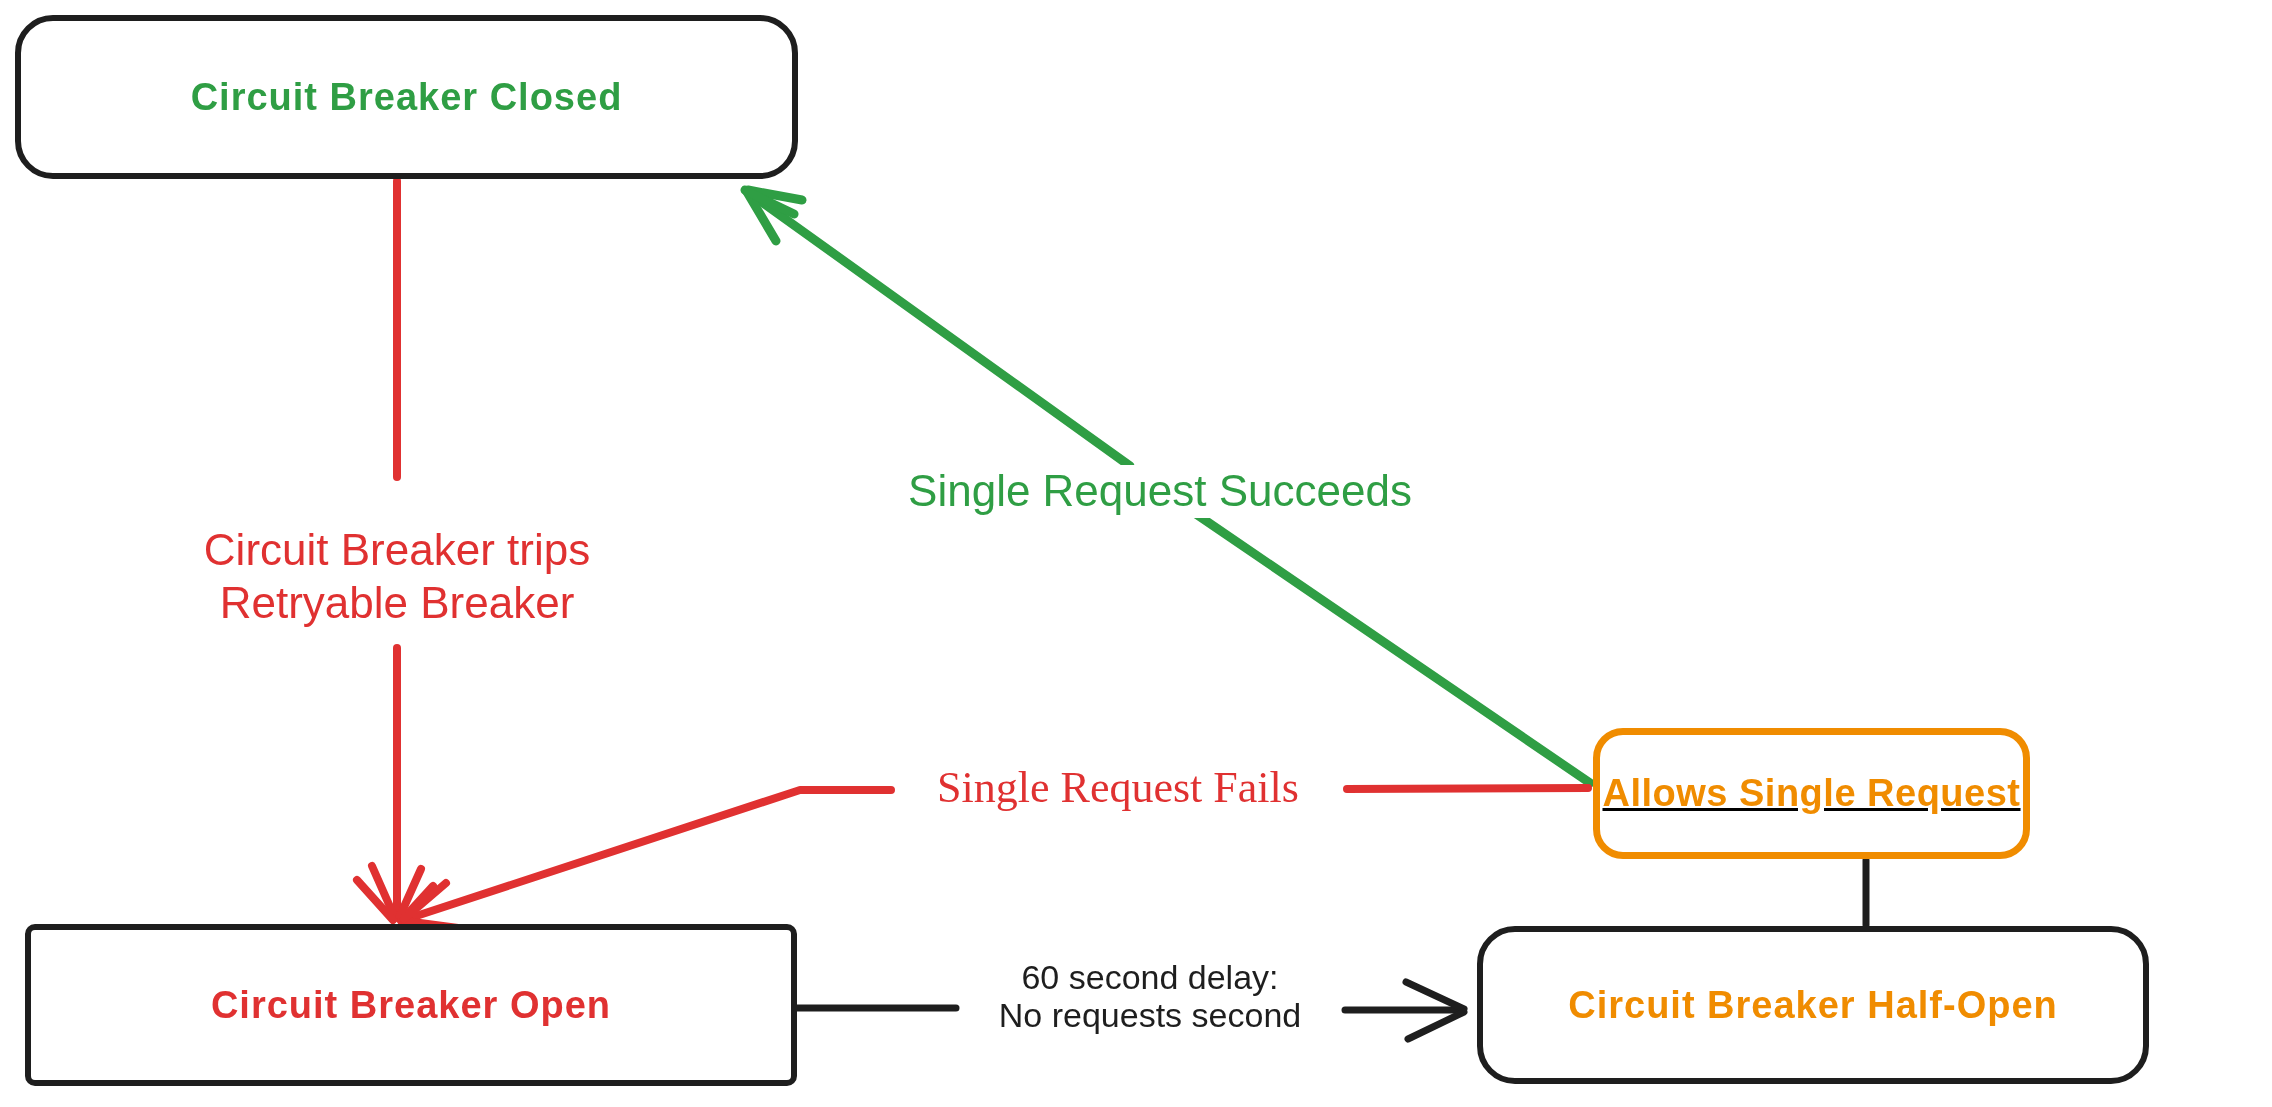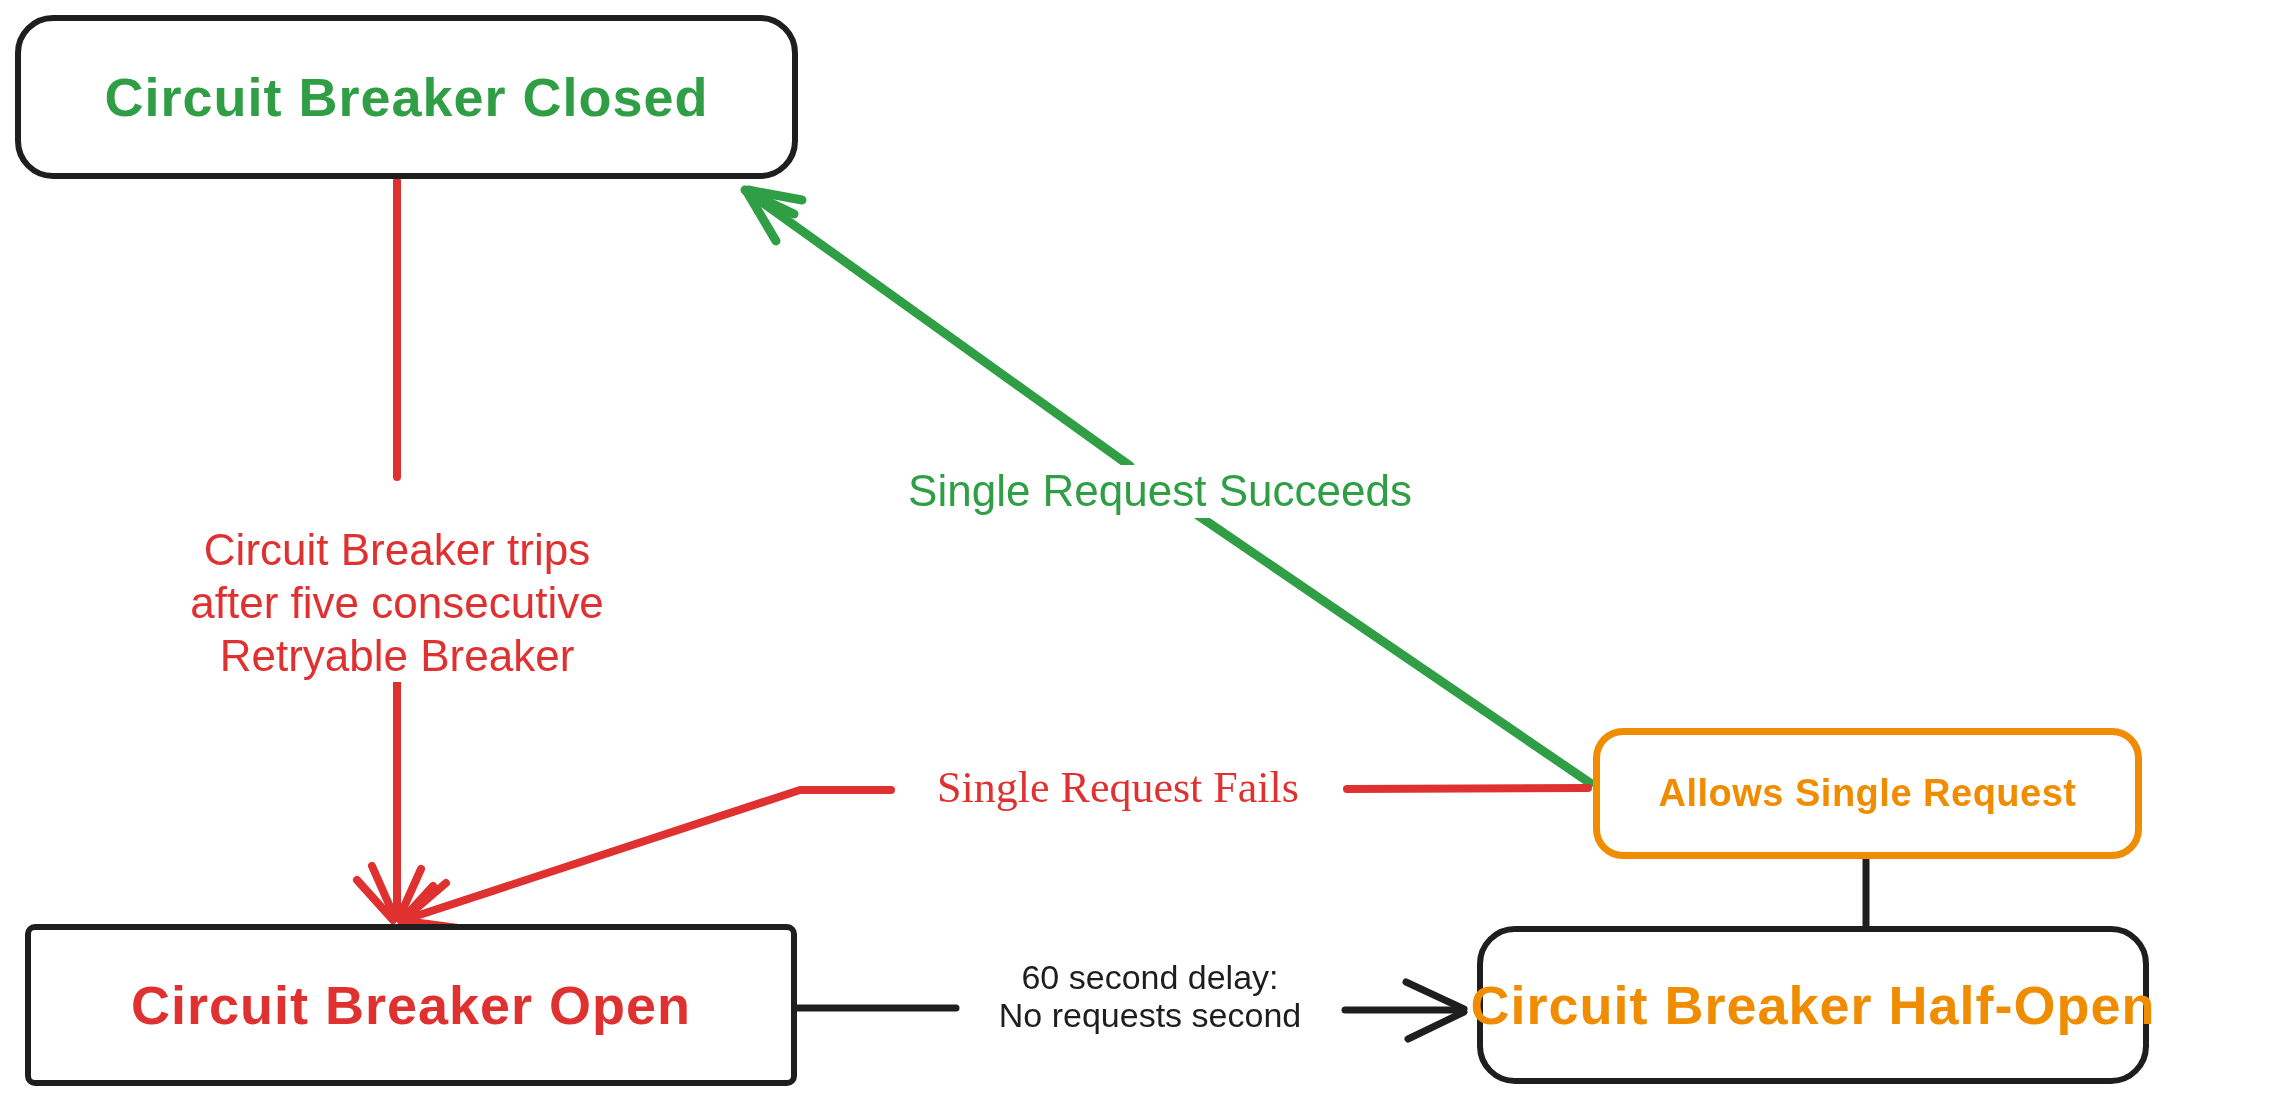--- a/index.html
+++ b/index.html
@@ -10,21 +10,21 @@
     width:2272px;height:1107px;overflow:hidden;background:var(--background);
     font-family:"Liberation Sans",sans-serif;position:relative;
   }
   .canvas{position:absolute;left:0;top:0;width:2272px;height:1107px;}
   svg.wires{position:absolute;left:0;top:0;}
   .node{
     position:absolute;display:flex;align-items:center;justify-content:center;
     border:6px solid var(--ink);border-radius:38px;background:#fff;box-sizing:border-box;
   }
   .node.orange-border{border-color:var(--orange);border-width:7px;border-radius:30px;}
-  .node-label{font-weight:bold;font-size:54px;letter-spacing:1px;white-space:nowrap;}
+  .node-label{font-weight:bold;font-size:38px;letter-spacing:1px;white-space:nowrap;}
   .node.orange-border .node-label{font-size:38px;letter-spacing:0.5px;}
   .t-green{color:var(--green);}
   .t-red{color:var(--red);}
   .t-orange{color:var(--orange);}
   .t-ink{color:var(--ink);}
   .edge-label{
     position:absolute;transform:translateX(-50%);text-align:center;white-space:nowrap;
     font-size:44px;line-height:1.2;background:var(--background);
   }
   .edge-label.small{font-size:34px;line-height:1.12;}
@@ -71,27 +71,26 @@
   </div>
 
   <div class="node" style="left:25px;top:924px;width:772px;height:162px;border-radius:10px;">
     <span class="node-label t-red">Circuit Breaker Open</span>
   </div>
 
   <div class="node" style="left:1477px;top:926px;width:672px;height:158px;">
     <span class="node-label t-orange">Circuit Breaker Half-Open</span>
   </div>
 
-  <div class="node orange-border" style="left:1593px;top:728px;width:549px;height:131px;">
+  <div class="node orange-border" style="left:1593px;top:728px;width:437px;height:131px;text-decoration:underline;">
     <span class="node-label t-orange">Allows Single Request</span>
   </div>
 
   <div class="edge-label t-red" style="left:397px;top:481px;margin-top:43px;">
     <div>Circuit Breaker trips</div>
-    <div>after five consecutive</div>
     <div>Retryable Breaker</div>
   </div>
 
   <div class="edge-label t-green" style="left:1160px;top:465px;">Single Request Succeeds</div>
 
   <div class="edge-label t-red" style="left:1118px;top:762px;font-family:Liberation Serif, serif;">Single Request Fails</div>
 
   <div class="edge-label small t-ink" style="left:1150px;top:958px;">
     <div>60 second delay:</div>
     <div>No requests second</div>

